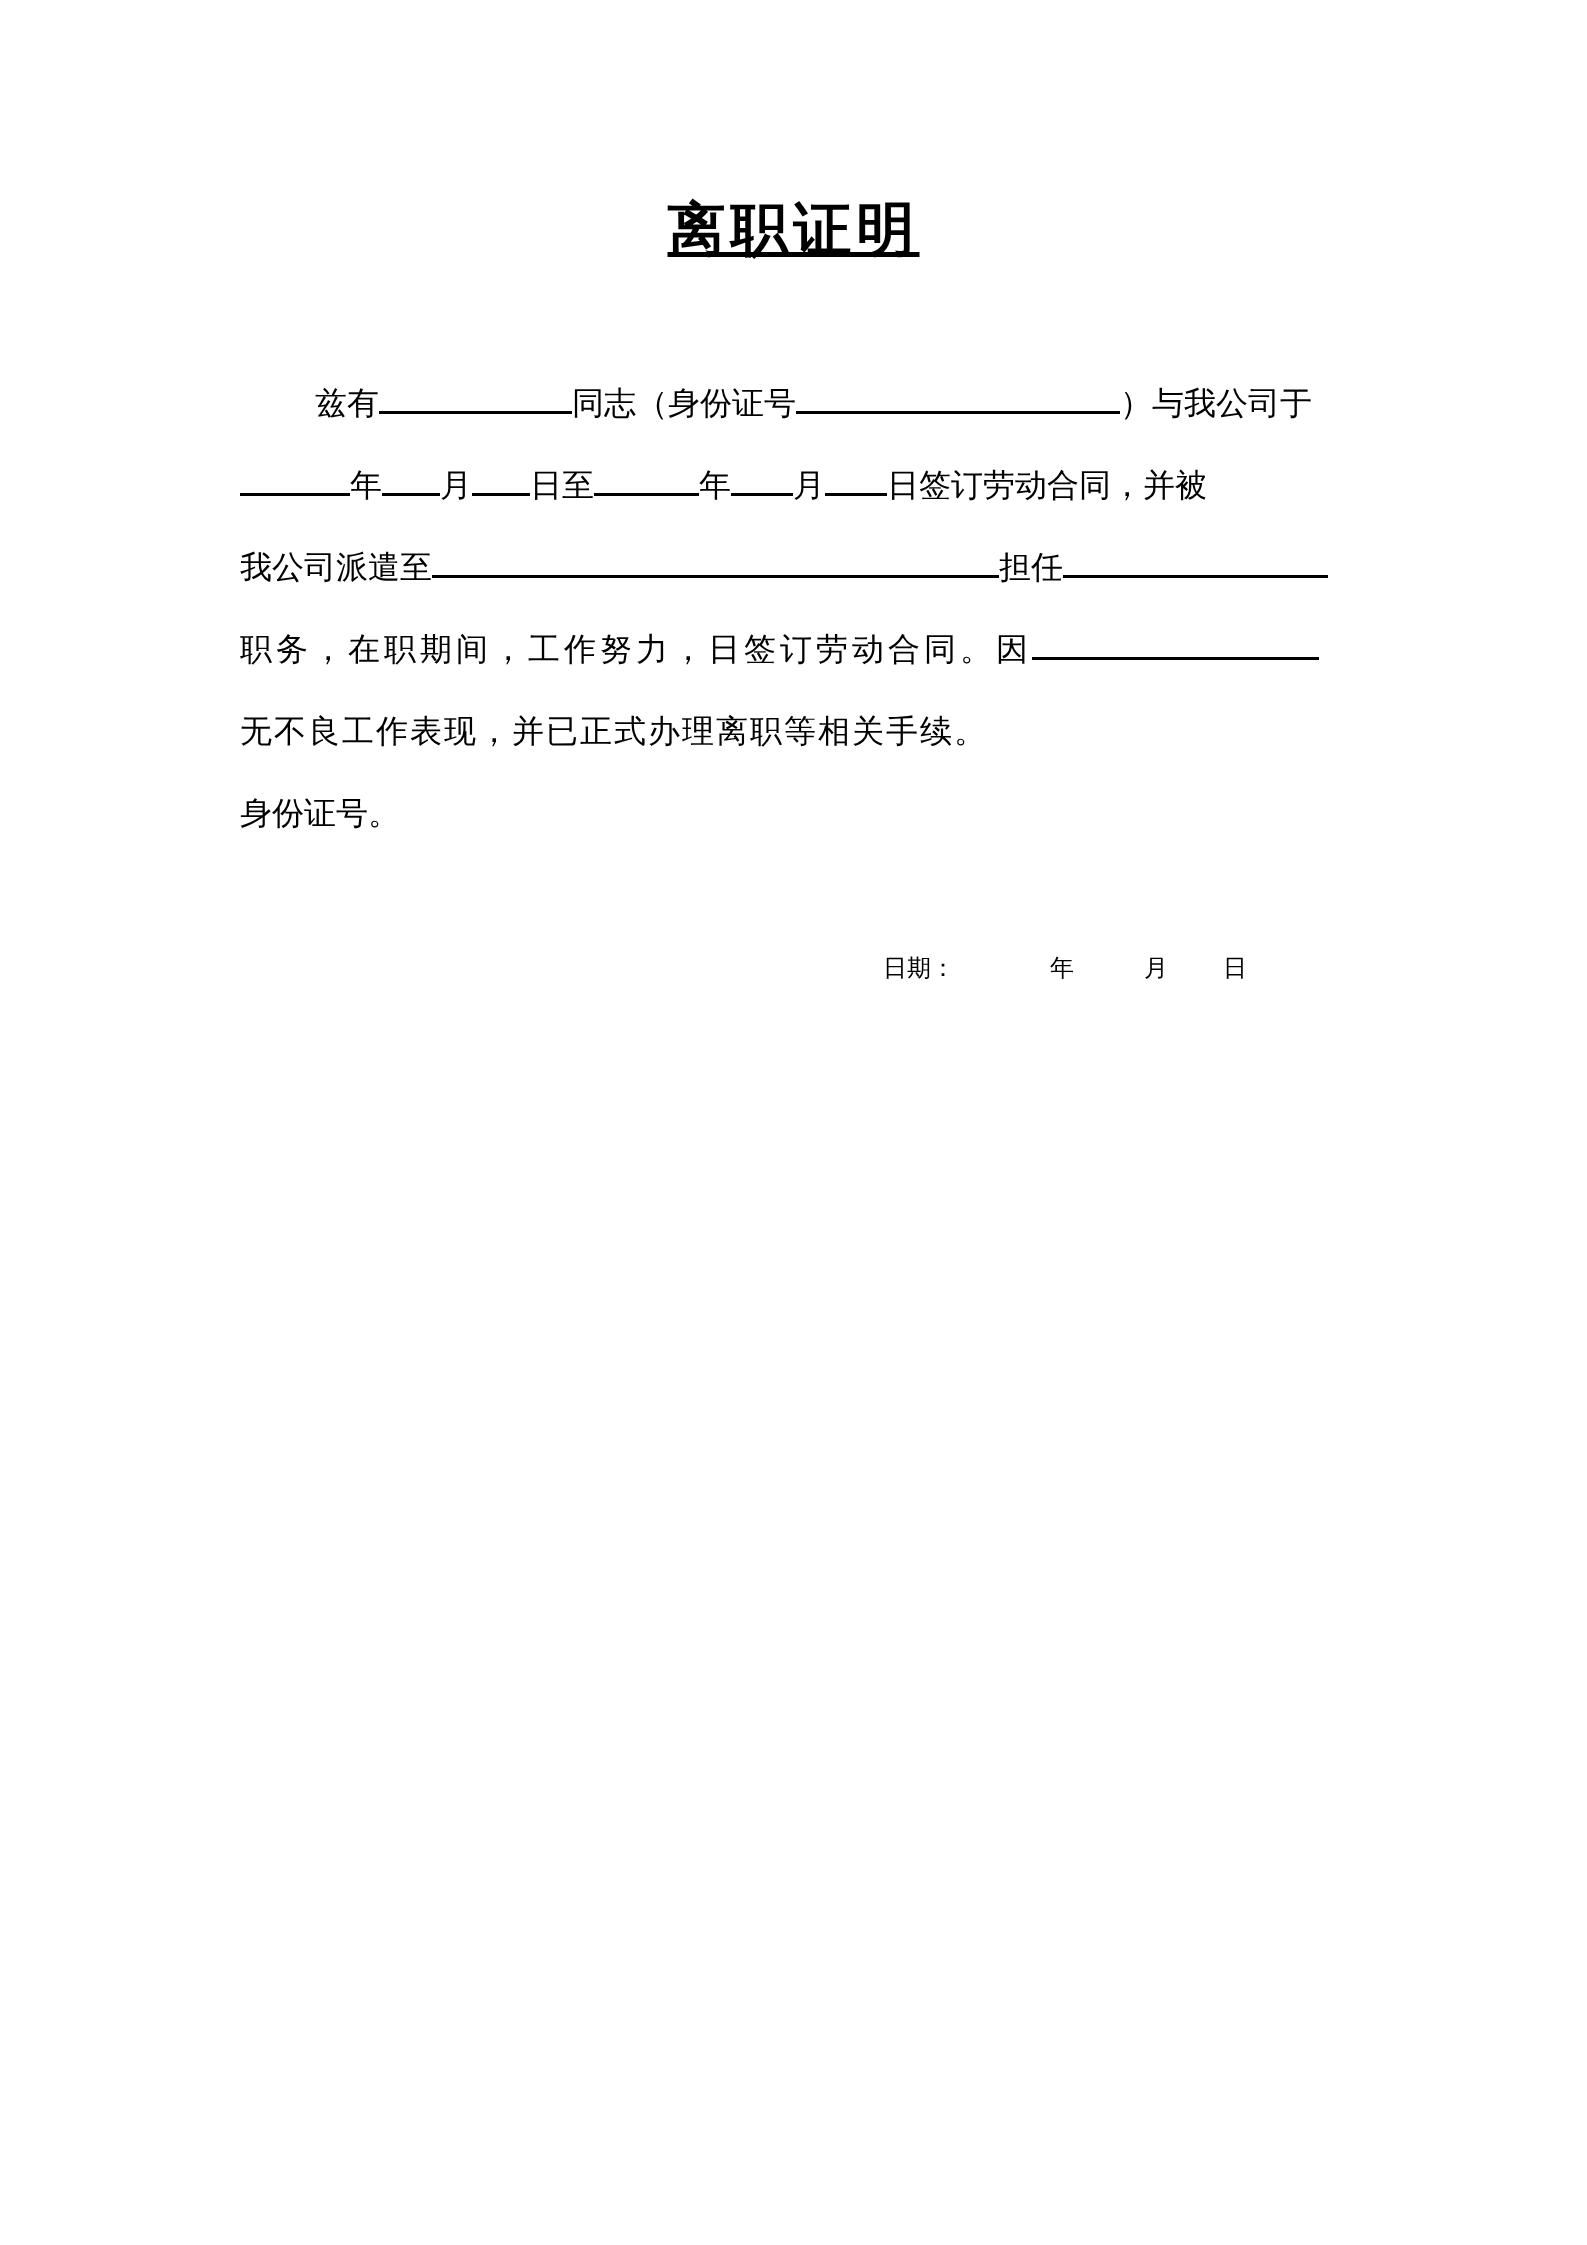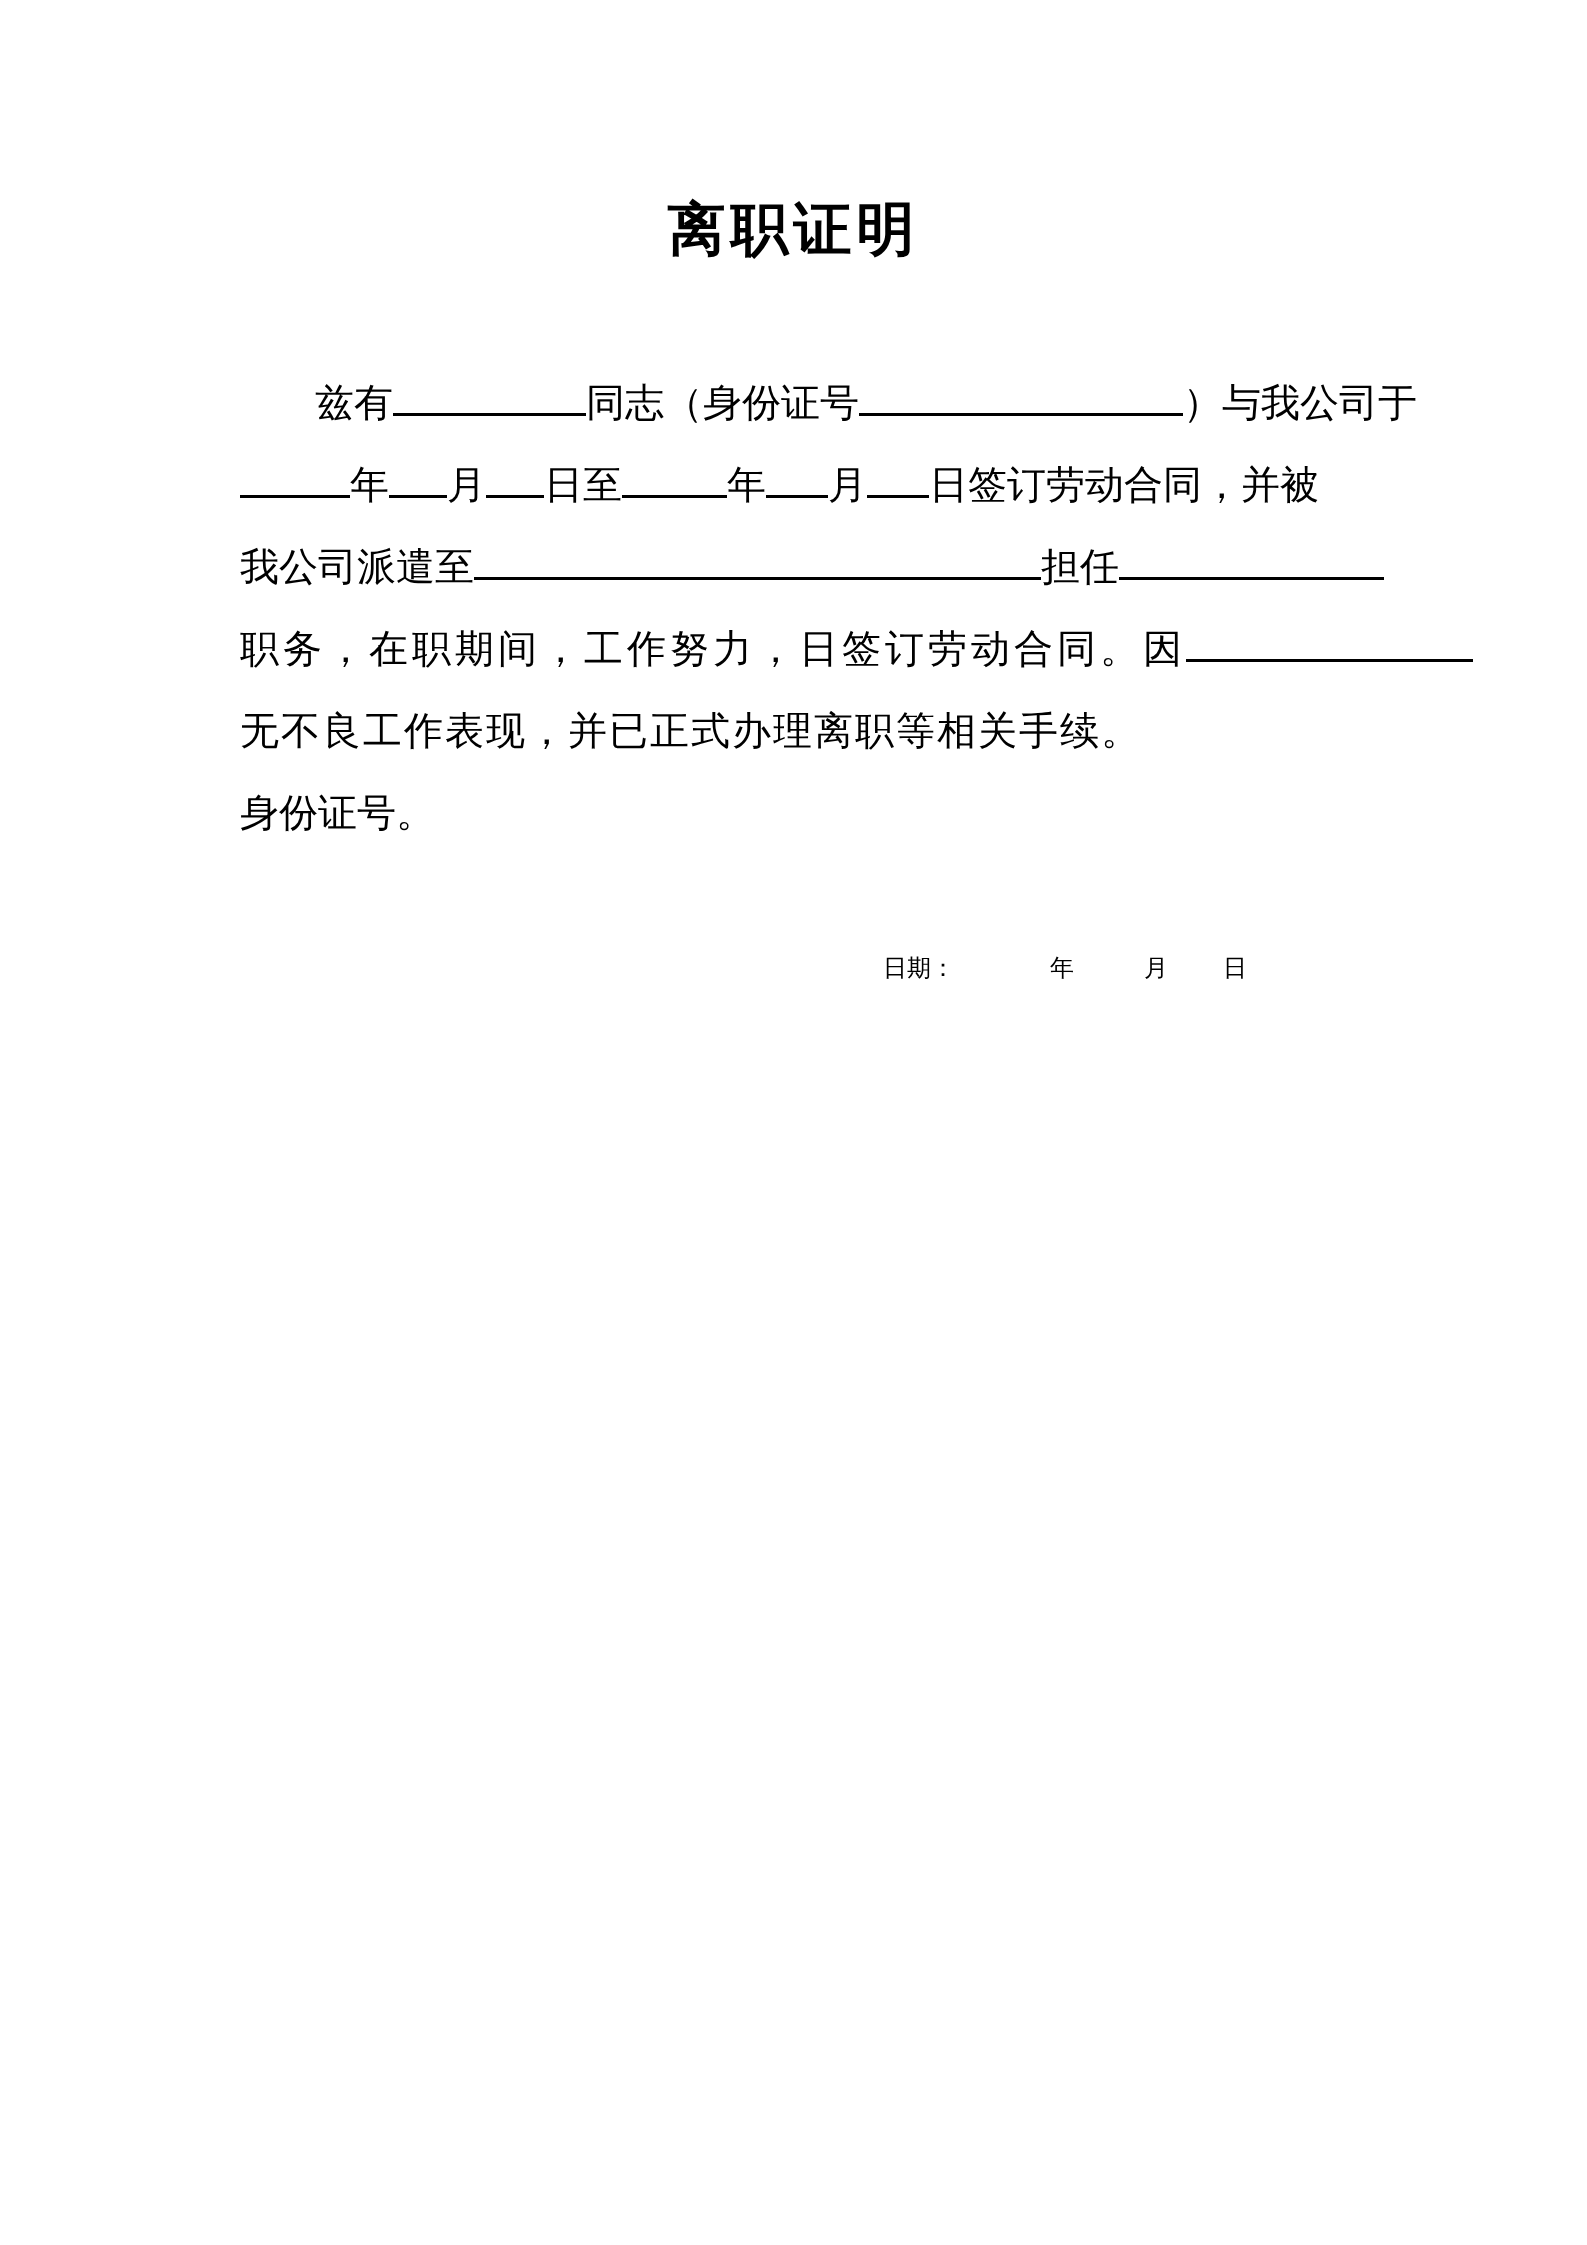--- a/index.html
+++ b/index.html
@@ -14,25 +14,26 @@
   .title {
     margin: 0;
     padding-top: 196px;
     font-family: "Liberation Sans", "DejaVu Sans", sans-serif;
     font-weight: 700;
     font-size: 58px;
     line-height: 66px;
     letter-spacing: 5px;
     text-align: center;
     white-space: nowrap;
+    text-decoration: underline;
   }
   .para {
     margin: 100px 200px 0 240px;
     font-family: "Liberation Serif", "DejaVu Serif", serif;
-    font-size: 39px;
+    font-size: 32px;
     line-height: 82px;
     white-space: nowrap;
   }
   .line { height: 82px; }
   .indent { padding-left: 75px; }
   .blank {
     display: inline-block;
     height: 6px;
     border-bottom: 3px solid #000000;
     vertical-align: baseline;

